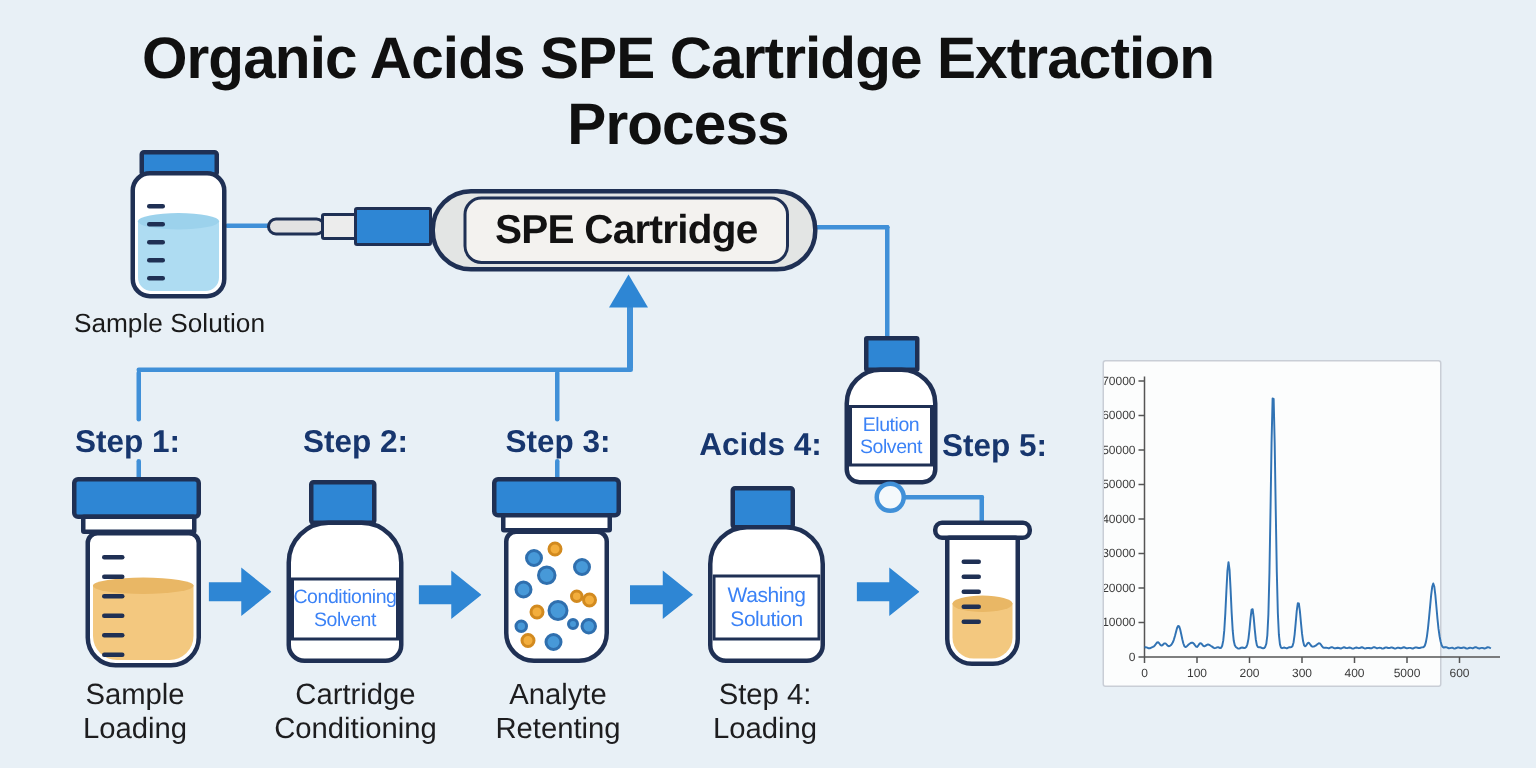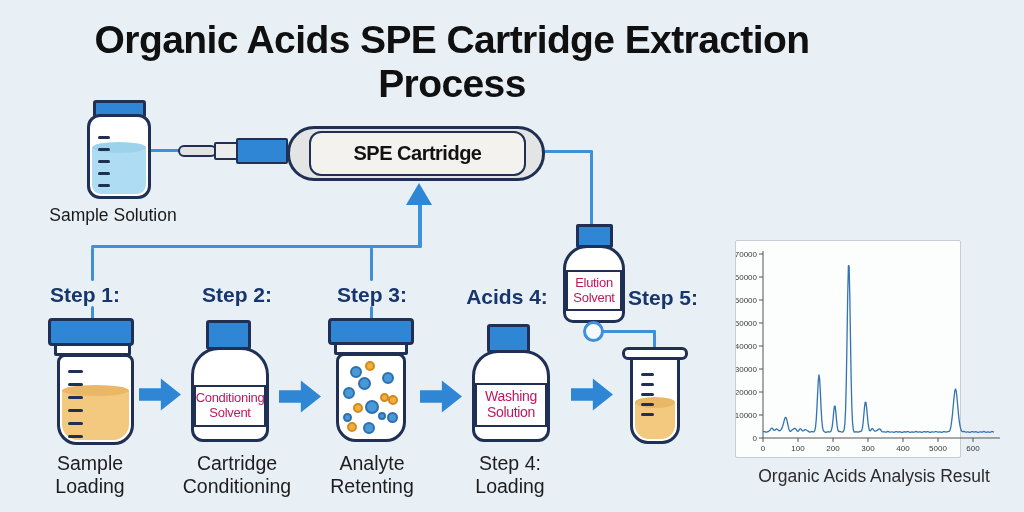--- a/index.html
+++ b/index.html
@@ -7,21 +7,21 @@
   .stage{position:relative;width:1024px;height:512px;background:#e8f0f6;overflow:hidden;}
   .abs{position:absolute;}
   .ol{border:3px solid #1f3054;box-sizing:border-box;background:#fff;}
   .cap{background:#2e86d4;border:3px solid #1f3054;box-sizing:border-box;border-radius:4px;}
   .line{background:#4090d8;position:absolute;border-radius:2px;}
   .tick{position:absolute;height:3px;background:#1f3054;border-radius:1.5px;}
   .fill{position:absolute;left:2px;right:2px;bottom:2px;}
   .meniscus{position:absolute;left:2px;right:2px;height:11px;border-radius:50%;}
   .band{position:absolute;background:#fff;border:2.5px solid #1f3054;box-sizing:border-box;
         display:flex;align-items:center;justify-content:center;text-align:center;
-        color:#be185d;font-weight:400;line-height:1.12;letter-spacing:-0.3px;}
+        color:#3b82f6;font-weight:400;line-height:1.12;letter-spacing:-0.3px;}
   .blockarrow{position:absolute;background:#2e86d4;
     clip-path:polygon(0 32%,52% 32%,52% 4%,100% 50%,52% 96%,52% 68%,0 68%);}
   .steplabel{position:absolute;color:#17366e;font-weight:700;font-size:21px;text-align:center;}
   .caption{position:absolute;color:#1d1d1f;font-size:19.5px;text-align:center;line-height:1.16;}
   .dot{position:absolute;border-radius:50%;border:2px solid;box-sizing:border-box;}
   .title{position:absolute;left:0;top:18px;width:834px;text-align:center;color:#101010;
          font-size:39px;font-weight:700;letter-spacing:-0.6px;margin-left:35px;}
   .panel{position:absolute;left:735px;top:240px;width:226px;height:218px;background:#fcfdfd;
          border:1.5px solid #c9ced6;border-radius:2px;box-sizing:border-box;}
   .chartcaption{position:absolute;left:735px;top:466px;width:278px;text-align:center;
@@ -59,21 +59,21 @@
     <div class="tick" style="left:8px;top:67px;width:12px;"></div>
   </div>
   <div class="vlabel" style="left:43px;top:205px;width:140px;">Sample Solution</div>
 
   <div class="ol abs" style="left:178px;top:145px;width:39px;height:12px;border-width:2.5px;border-radius:6px;background:#e2e2e2;"></div>
   <div class="ol abs" style="left:214px;top:142px;width:24px;height:18px;border-width:2.5px;border-radius:2px;background:#ececec;"></div>
   <div class="ol abs" style="left:236px;top:138px;width:52px;height:26px;border-width:2.5px;border-radius:2px;background:#2e86d4;"></div>
 
   <div class="ol abs" style="left:287px;top:126px;width:258px;height:55px;border-radius:27px;background:#e3e5e4;"></div>
   <div class="ol abs" style="left:309px;top:131px;width:217px;height:45px;border-width:2.5px;border-radius:12px;background:#f3f2ef;display:flex;align-items:center;justify-content:center;">
-    <span style="font-size:20px;font-weight:700;color:#121212;letter-spacing:-0.5px;">SPE Cartridge</span>
+    <span style="font-size:27px;font-weight:700;color:#121212;letter-spacing:-0.5px;">SPE Cartridge</span>
   </div>
 
   <div class="steplabel" style="left:40px;top:283px;width:90px;">Step 1:</div>
   <div class="steplabel" style="left:192px;top:283px;width:90px;">Step 2:</div>
   <div class="steplabel" style="left:327px;top:283px;width:90px;">Step 3:</div>
   <div class="steplabel" style="left:462px;top:285px;width:90px;">Acids 4:</div>
   <div class="steplabel" style="left:618px;top:286px;width:90px;">Step 5:</div>
 
   <div class="cap abs" style="left:48px;top:318px;width:86px;height:28px;"></div>
   <div class="ol abs" style="left:54px;top:343px;width:77px;height:13px;border-radius:2px;"></div>
@@ -183,15 +183,14 @@
         <text x="132" y="210" text-anchor="middle" font-size="8" fill="#3a3a3a" font-family="Liberation Sans, sans-serif">300</text>
         <line x1="167" y1="197" x2="167" y2="201" stroke="#555" stroke-width="1"></line>
         <text x="167" y="210" text-anchor="middle" font-size="8" fill="#3a3a3a" font-family="Liberation Sans, sans-serif">400</text>
         <line x1="202" y1="197" x2="202" y2="201" stroke="#555" stroke-width="1"></line>
         <text x="202" y="210" text-anchor="middle" font-size="8" fill="#3a3a3a" font-family="Liberation Sans, sans-serif">5000</text>
         <line x1="237" y1="197" x2="237" y2="201" stroke="#555" stroke-width="1"></line>
         <text x="237" y="210" text-anchor="middle" font-size="8" fill="#3a3a3a" font-family="Liberation Sans, sans-serif">600</text>
         <polyline points="27.0,190.8 27.7,190.5 28.4,190.6 29.1,190.9 29.8,191.2 30.5,191.2 31.2,190.9 31.9,190.6 32.6,190.3 33.3,189.9 34.0,189.2 34.7,188.2 35.4,187.3 36.1,187.2 36.8,187.8 37.5,188.8 38.2,189.4 38.9,189.2 39.6,188.5 40.3,187.9 41.0,187.9 41.7,188.6 42.4,189.4 43.1,189.8 43.8,189.7 44.5,189.2 45.2,188.4 45.9,187.2 46.6,185.4 47.3,183.0 48.0,180.3 48.7,177.7 49.4,176.3 50.1,176.6 50.8,178.7 51.5,181.8 52.2,185.2 52.9,188.0 53.6,189.8 54.3,190.4 55.0,190.1 55.7,189.4 56.4,188.7 57.1,188.2 57.8,187.7 58.5,187.5 59.2,187.5 59.9,188.1 60.6,189.1 61.3,190.0 62.0,190.3 62.7,189.6 63.4,188.5 64.1,187.8 64.8,187.9 65.5,188.8 66.2,189.6 66.9,189.9 67.6,189.6 68.3,189.1 69.0,188.7 69.7,188.7 70.4,189.0 71.1,189.5 71.8,189.9 72.5,190.4 73.2,190.9 73.9,191.1 74.6,190.9 75.3,190.6 76.0,190.5 76.7,190.7 77.4,191.0 78.1,190.8 78.8,189.5 79.5,186.1 80.2,179.1 80.9,167.6 81.6,152.9 82.3,139.5 83.0,133.8 83.7,138.9 84.4,152.1 85.1,167.4 85.8,179.3 86.5,186.2 87.2,189.2 87.9,190.3 88.6,190.8 89.3,191.3 90.0,191.4 90.7,191.2 91.4,190.8 92.1,190.7 92.8,190.8 93.5,191.0 94.2,190.9 94.9,190.2 95.6,188.5 96.3,184.9 97.0,178.7 97.7,171.1 98.4,165.4 99.1,165.1 99.8,170.6 100.5,178.6 101.2,185.3 101.9,189.1 102.6,190.4 103.3,190.5 104.0,190.5 104.7,190.7 105.4,191.0 106.1,191.2 106.8,191.0 107.5,190.2 108.2,188.2 108.9,182.5 109.6,168.3 110.3,140.6 111.0,99.2 111.7,54.4 112.4,24.7 113.1,24.9 113.8,54.9 114.5,99.3 115.2,140.1 115.9,167.7 116.6,182.3 117.3,188.6 118.0,190.8 118.7,191.1 119.4,190.9 120.1,190.7 120.8,190.9 121.5,191.1 122.2,191.1 122.9,190.8 123.6,190.5 124.3,190.5 125.0,190.4 125.7,189.7 126.4,187.1 127.1,181.9 127.8,174.3 128.5,166.3 129.2,161.2 129.9,161.3 130.6,166.4 131.3,174.1 132.0,181.3 132.7,186.4 133.4,189.2 134.1,189.9 134.8,189.3 135.5,188.2 136.2,187.5 136.9,187.8 137.6,188.8 138.3,189.7 139.0,190.1 139.7,190.0 140.4,189.8 141.1,189.4 141.8,188.9 142.5,188.3 143.2,187.8 143.9,187.9 144.6,188.7 145.3,189.8 146.0,190.6 146.7,190.9 147.4,190.8 148.1,190.8 148.8,190.9 149.5,191.1 150.2,191.1 150.9,190.8 151.6,190.5 152.3,190.5 153.0,190.9 153.7,191.2 154.4,191.2 155.1,191.0 155.8,190.8 156.5,191.0 157.2,191.2 157.9,191.4 158.6,191.1 159.3,190.8 160.0,190.5 160.7,190.7 161.4,191.0 162.1,191.1 162.8,190.9 163.5,190.7 164.2,190.8 164.9,191.1 165.6,191.4 166.3,191.4 167.0,191.1 167.7,190.8 168.4,190.7 169.1,190.9 169.8,191.1 170.5,191.0 171.2,190.7 171.9,190.5 172.6,190.7 173.3,191.1 174.0,191.3 174.7,191.2 175.4,191.0 176.1,190.9 176.8,191.0 177.5,191.2 178.2,191.2 178.9,190.9 179.6,190.5 180.3,190.5 181.0,190.8 181.7,191.1 182.4,191.1 183.1,190.9 183.8,190.8 184.5,190.9 185.2,191.3 185.9,191.4 186.6,191.2 187.3,190.8 188.0,190.6 188.7,190.7 189.4,191.0 190.1,191.0 190.8,190.9 191.5,190.6 192.2,190.7 192.9,191.0 193.6,191.3 194.3,191.4 195.0,191.1 195.7,190.8 196.4,190.8 197.1,191.0 197.8,191.2 198.5,191.0 199.2,190.7 199.9,190.5 200.6,190.7 201.3,191.0 202.0,191.2 202.7,191.1 203.4,190.9 204.1,190.9 204.8,191.1 205.5,191.3 206.2,191.3 206.9,190.9 207.6,190.6 208.3,190.6 209.0,190.8 209.7,191.0 210.4,191.0 211.1,190.8 211.8,190.6 212.5,190.5 213.2,190.3 213.9,189.4 214.6,187.1 215.3,183.2 216.0,177.7 216.7,170.8 217.4,163.2 218.1,155.8 218.8,150.2 219.5,148.0 220.2,150.0 220.9,155.7 221.6,163.5 222.3,171.4 223.0,178.1 223.7,183.1 224.4,186.7 225.1,189.1 225.8,190.3 226.5,190.7 227.2,190.5 227.9,190.4 228.6,190.6 229.3,191.0 230.0,191.2 230.7,191.1 231.4,190.9 232.1,190.8 232.8,191.1 233.5,191.4 234.2,191.3 234.9,191.0 235.6,190.7 236.3,190.6 237.0,190.8 237.7,191.0 238.4,191.0 239.1,190.8 239.8,190.6 240.5,190.8 241.2,191.2 241.9,191.4 242.6,191.3 243.3,191.0 244.0,190.8 244.7,190.9 245.4,191.1 246.1,191.1 246.8,190.8 247.5,190.5 248.2,190.5 248.9,190.9 249.6,191.2 250.3,191.3 251.0,191.1 251.7,190.9 252.4,190.9 253.1,191.2 253.8,191.3 254.5,191.1 255.2,190.7 255.9,190.5 256.6,190.6 257.3,190.9 258.0,191.1" fill="none" stroke="#3173b4" stroke-width="1.3" stroke-linejoin="round"></polyline>
       </svg>
   </div>
-  <div class="chartcaption">Organic Acids Analysis Result</div>
 
 </div>
 
 </body></html>

